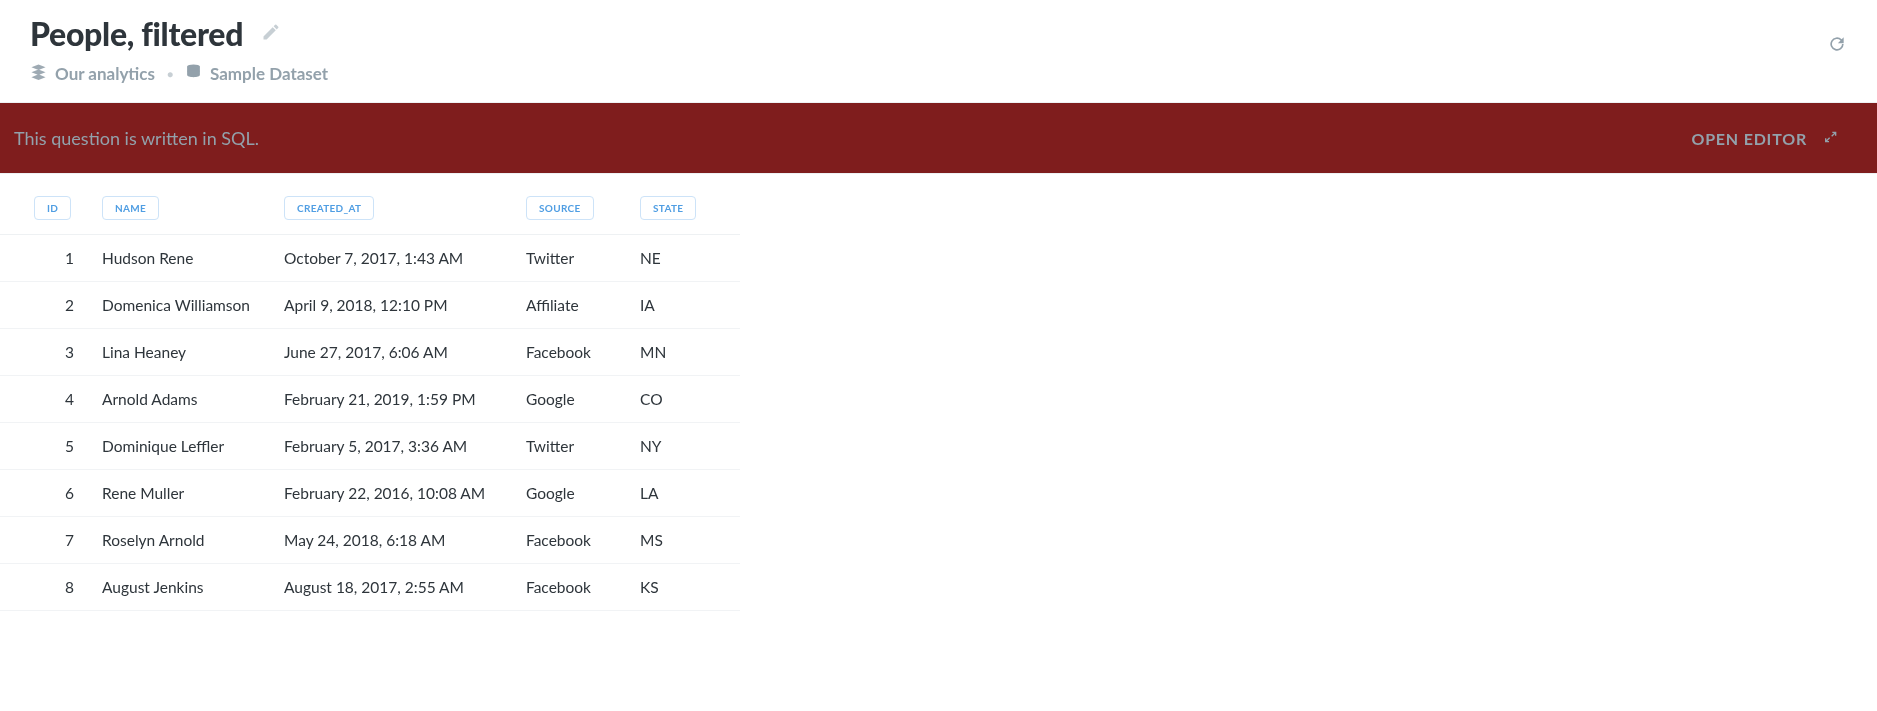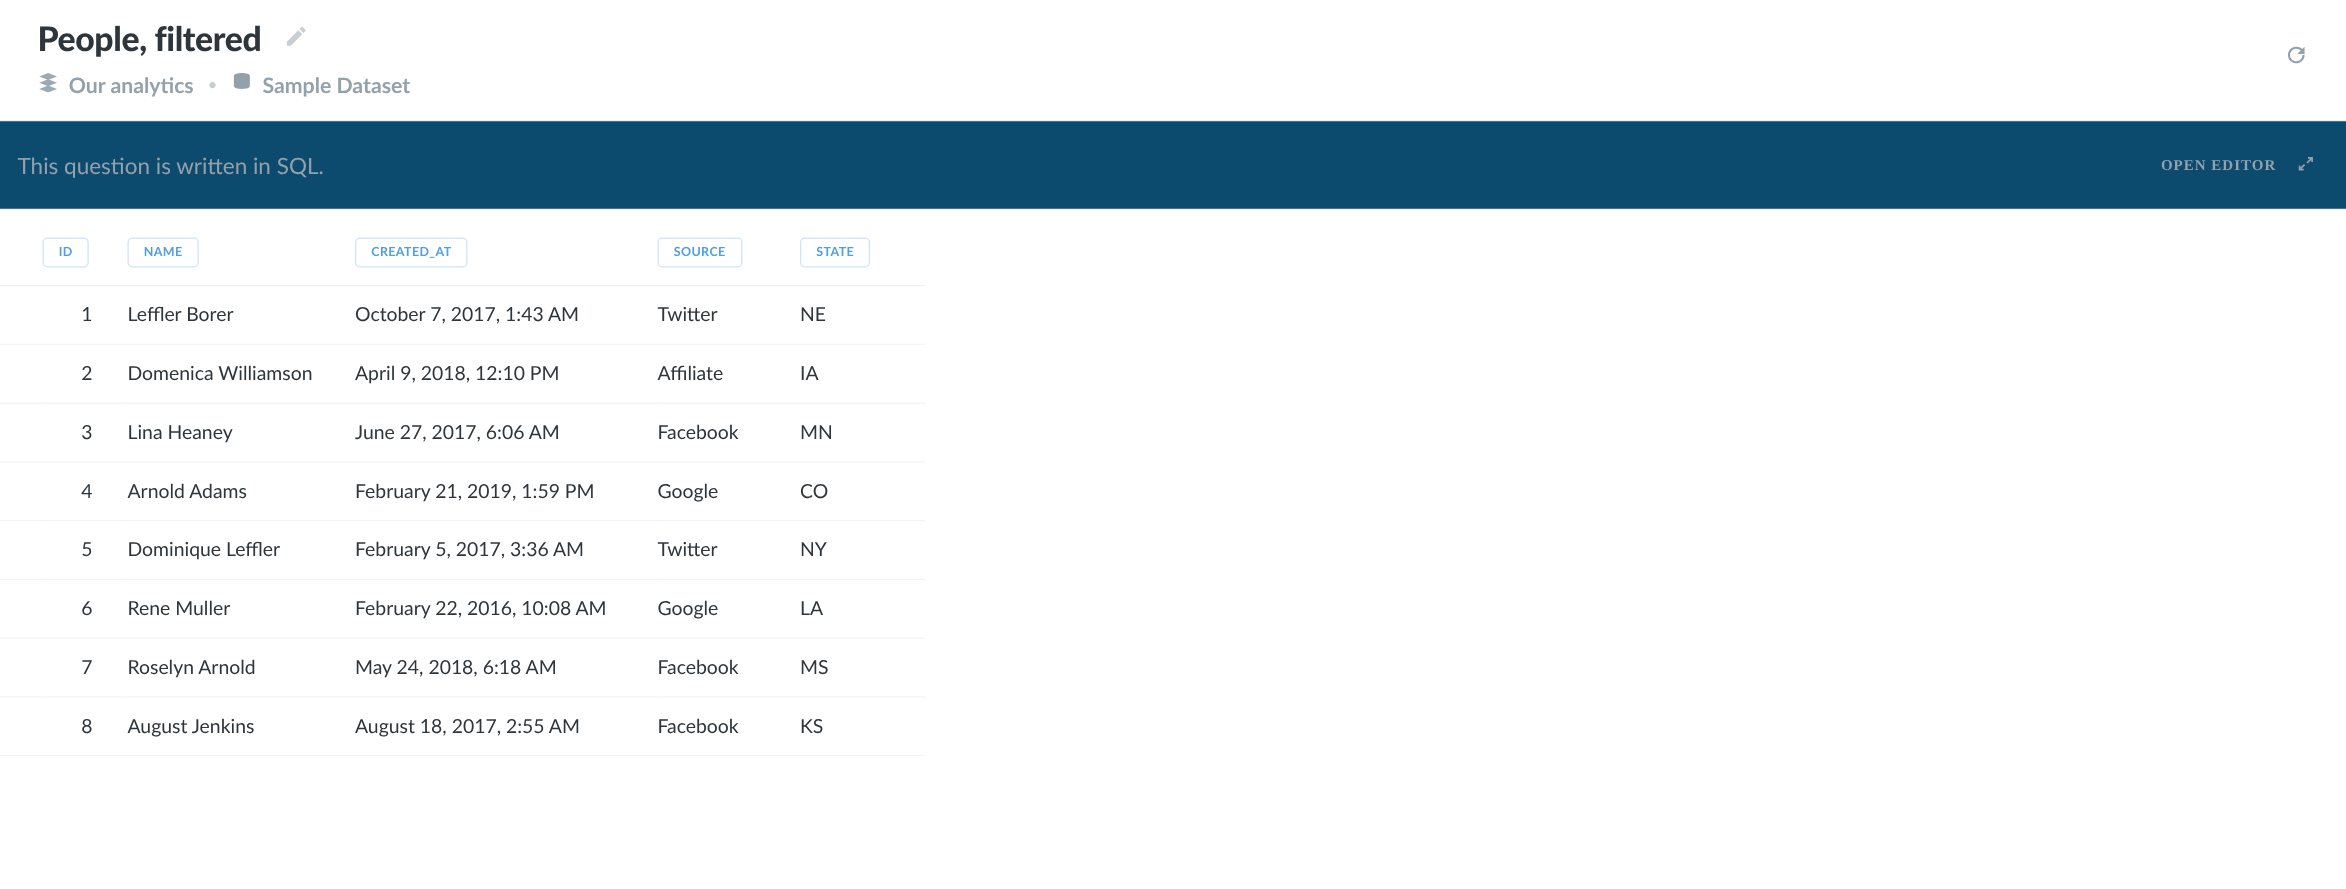--- a/index.html
+++ b/index.html
@@ -13,21 +13,21 @@
   .header {
     padding: 14px 30px 8px 30px;
     position: relative;
   }
   .title-row {
     display: flex;
     align-items: center;
     gap: 18px;
   }
   .title {
-    font-size: 27px;
+    font-size: 32px;
     font-weight: 900;
     color: #2e353b;
     letter-spacing: -0.3px;
   }
   .pencil-icon svg {
     width: 20px; height: 20px;
     fill: #c7cfd4;
   }
   .breadcrumb {
     display: flex;
@@ -55,44 +55,43 @@
     right: 30px;
     top: 34px;
   }
   .refresh-btn svg {
     width: 20px; height: 20px;
     fill: #93a1ab;
   }
 
   .sql-bar {
     margin-top: 10px;
-    background: #0c4a6e;
+    background: #7f1d1d;
     border-top: 1px solid #eef1f3;
     border-bottom: 1px solid #eef1f3;
-    padding: 24px 24px 24px 14px;
+    padding: 24px 38px 24px 14px;
     display: flex;
     align-items: center;
     justify-content: space-between;
   }
   .sql-text {
     color: #93a1ab;
     font-size: 18px;
     font-weight: 400;
   }
   .sql-actions {
     display: flex;
     align-items: center;
     gap: 16px;
   }
   .open-editor {
     color: #93a1ab;
-    font-size: 12px;
+    font-size: 16px;
     font-weight: 700;
     letter-spacing: 0.8px;
-    font-family: Liberation Serif, serif;
   }
   .expand-icon svg {
     width: 16px; height: 16px;
     fill: #93a1ab;
   }
 
   .table-wrap {
     padding-top: 22px;
   }
   table {
@@ -205,21 +204,21 @@
         <th><span class="col-pill clickable">NAME</span></th>
         <th><span class="col-pill clickable">CREATED_AT</span></th>
         <th><span class="col-pill clickable">SOURCE</span></th>
         <th><span class="col-pill clickable">STATE</span></th>
       </tr>
     </thead>
     <tbody id="tbody">
         <tr class="clickable">
           <td></td>
           <td class="id-cell">1</td>
-          <td>Leffler Borer</td>
+          <td>Hudson Rene</td>
           <td>October 7, 2017, 1:43 AM</td>
           <td>Twitter</td>
           <td>NE</td>
         </tr>
         <tr class="clickable">
           <td></td>
           <td class="id-cell">2</td>
           <td>Domenica Williamson</td>
           <td>April 9, 2018, 12:10 PM</td>
           <td>Affiliate</td>

